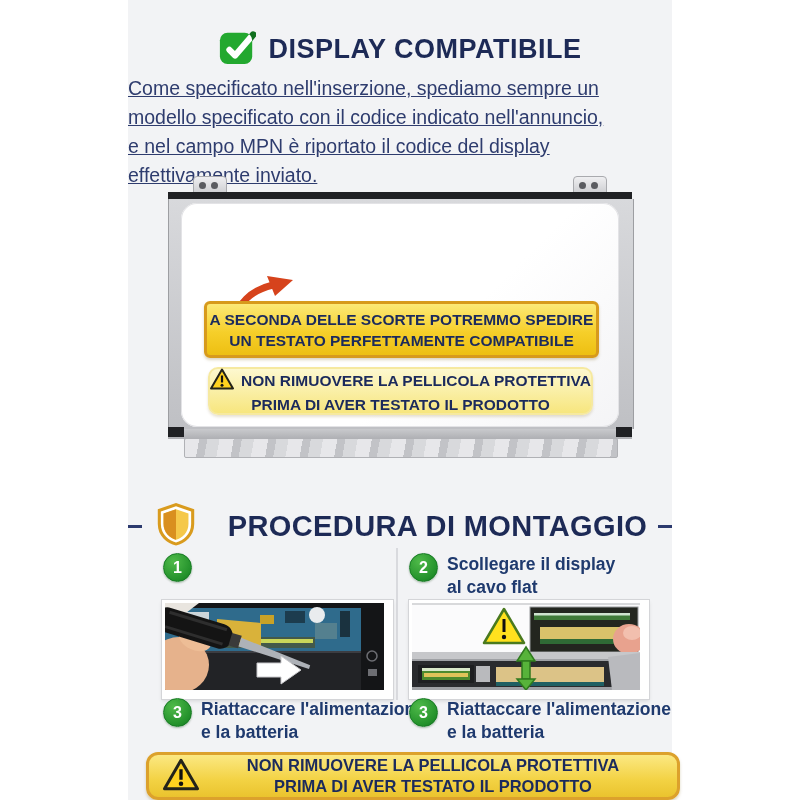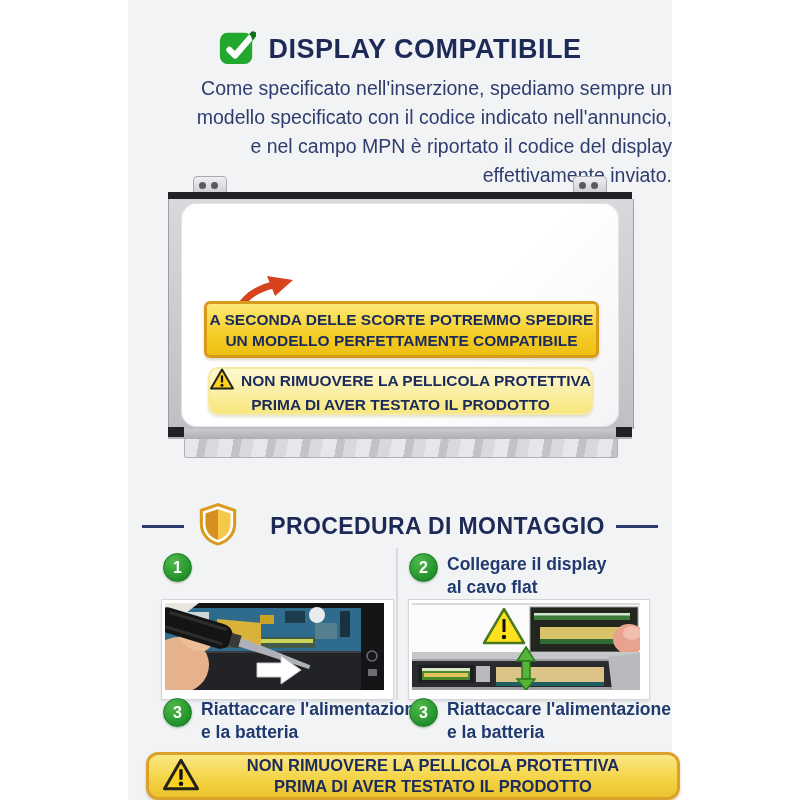--- a/index.html
+++ b/index.html
@@ -3,21 +3,21 @@
 <meta charset="utf-8">
 <style>
   html,body{margin:0;padding:0;}
   body{width:800px;height:800px;background:#ffffff;font-family:"Liberation Sans","DejaVu Sans",sans-serif;overflow:hidden;}
   .canvas{position:relative;width:800px;height:800px;background:#ffffff;}
   .strip{position:absolute;left:128px;top:0;width:544px;height:800px;background:#f2f3f5;}
 
   
   .hdr{position:absolute;left:128px;top:28px;width:544px;display:flex;align-items:center;justify-content:center;gap:12px;}
   .hdr-title{font-size:27px;font-weight:bold;color:#1d2a56;letter-spacing:.5px;}
-  .intro{position:absolute;left:128px;top:74px;width:544px;text-align:right;font-size:19.5px;line-height:29px;color:#2e3c6e;}
+  .intro{position:absolute;left:128px;top:74px;width:544px;text-align:left;font-size:19.5px;line-height:29px;color:#2e3c6e;text-decoration:underline;}
 
   
   .panel{position:absolute;left:168px;top:176px;width:464px;height:296px;}
   .tab{position:absolute;top:0;width:32px;height:20px;background:linear-gradient(180deg,#efeff1,#c6c7cb);border:1px solid #a9aaae;border-radius:4px 4px 0 0;}
   .tab .hole{position:absolute;top:5px;width:7px;height:7px;border-radius:50%;background:#5a5b60;}
   .tab .hole.h1{left:5px;} .tab .hole.h2{left:17px;}
   .tab.left{left:25px;} .tab.right{right:25px;}
   .black-strip{position:absolute;left:0;top:16px;width:464px;height:7px;background:#202124;}
   .frame{position:absolute;left:0;top:23px;width:464px;height:230px;background:linear-gradient(180deg,#d8d9dc,#bfc0c4);border-left:1px solid #9d9ea2;border-right:1px solid #9d9ea2;}
   .inner{position:absolute;left:13px;top:27px;width:438px;height:224px;background:linear-gradient(135deg,#ffffff 60%,#f4f4f6);border-radius:16px;box-shadow:inset 0 0 0 1px #e3e3e6;}
@@ -29,21 +29,21 @@
   .red-arrow{position:absolute;left:57px;top:98px;width:72px;height:52px;}
 
   .note1{position:absolute;left:36px;top:125px;width:389px;height:51px;border:3px solid #d79a1c;border-radius:6px;background:linear-gradient(180deg,#fce977 0%,#f6cf2a 55%,#edbf12 100%);display:flex;flex-direction:column;align-items:center;justify-content:center;box-shadow:0 2px 3px rgba(120,90,0,.25);}
   .note1 .ln, .note2 .ln{font-size:15.5px;font-weight:bold;color:#1b2a5c;line-height:21px;white-space:nowrap;}
   .note2{position:absolute;left:40px;top:191px;width:381px;height:44px;border:2px solid #f6e9a0;border-radius:10px;background:linear-gradient(180deg,#fdf8cf 0%,#f7e67e 100%);display:flex;flex-direction:column;align-items:center;justify-content:center;box-shadow:0 2px 3px rgba(120,90,0,.18);}
   .note2 .row1{display:flex;align-items:center;gap:7px;}
 
   
   .proc-hdr{position:absolute;left:128px;top:504px;width:544px;height:44px;display:flex;align-items:center;justify-content:center;gap:11px;}
   .dash{width:42px;height:3px;background:#2c3a6e;}
-  .proc-title{font-size:23px;font-weight:bold;color:#1d2a56;letter-spacing:.4px;white-space:nowrap;margin-left:18px;}
+  .proc-title{font-size:29px;font-weight:bold;color:#1d2a56;letter-spacing:.4px;white-space:nowrap;margin-left:18px;}
 
   
   .step{position:absolute;display:flex;align-items:flex-start;gap:9px;}
   .step-num{width:27px;height:27px;border-radius:50%;background:radial-gradient(circle at 35% 28%,#4fba49,#23912b 70%,#14701e);border:1px solid #157a22;color:#ffffff;font-weight:bold;font-size:16px;display:flex;align-items:center;justify-content:center;flex:0 0 auto;box-shadow:0 1px 2px rgba(0,60,0,.3);}
   .step-txt{font-size:17.5px;font-weight:bold;color:#1f3a6e;line-height:23px;white-space:nowrap;}
   .s1{left:163px;top:553px;} .s2{left:409px;top:553px;}
   .s3a{left:163px;top:698px;} .s3b{left:409px;top:698px;}
   .vdiv{position:absolute;left:396px;top:548px;width:2px;height:152px;background:#d9dade;}
 
   .photo{position:absolute;top:600px;height:93px;background:#ffffff;border:3px solid #ffffff;box-shadow:0 0 0 1px #d4d5d8,0 2px 4px rgba(0,0,0,.12);}
@@ -105,21 +105,21 @@
 
     <div class="red-arrow">
       <svg width="72" height="52" viewBox="0 0 72 52">
         <path d="M8,50 C12,30 26,16 48,11" fill="none" stroke="#d6431c" stroke-width="7" stroke-linecap="round"></path>
         <polygon points="42,2 68,6 50,22" fill="#d6431c"></polygon>
       </svg>
     </div>
 
     <div class="note1">
       <span class="ln">A SECONDA DELLE SCORTE POTREMMO SPEDIRE</span>
-      <span class="ln">UN MODELLO PERFETTAMENTE COMPATIBILE</span>
+      <span class="ln">UN TESTATO PERFETTAMENTE COMPATIBILE</span>
     </div>
 
     <div class="note2">
       <span class="row1">
         <span>
           <svg width="24" height="22" viewBox="0 0 24 22">
             <polygon points="12,1.5 23,20.5 1,20.5" fill="#ffd21f" stroke="#23231a" stroke-width="2" stroke-linejoin="round"></polygon>
             <rect x="10.9" y="7.5" width="2.2" height="7" fill="#111111"></rect>
             <circle cx="12" cy="17.2" r="1.5" fill="#111111"></circle>
           </svg>
@@ -153,21 +153,21 @@
 
   <div class="vdiv"></div>
 
   <div class="step s1">
     <span class="step-num">1</span>
   </div>
 
   <div class="step s2">
     <span class="step-num">2</span>
     <span class="step-txt">
-      <span>Collegare il display</span><br>
+      <span>Scollegare il display</span><br>
       <span>al cavo flat</span>
     </span>
   </div>
 
   <div class="photo ph1">
     <svg width="219" height="87" viewBox="0 0 219 87">
       <rect x="0" y="0" width="219" height="87" fill="#24262a"></rect>
       <rect x="0" y="0" width="219" height="5" fill="#141517"></rect>
       <rect x="0" y="5" width="219" height="43" fill="#2f6b8c"></rect>
       <rect x="18" y="9" width="26" height="8" fill="#cdd6da"></rect>

